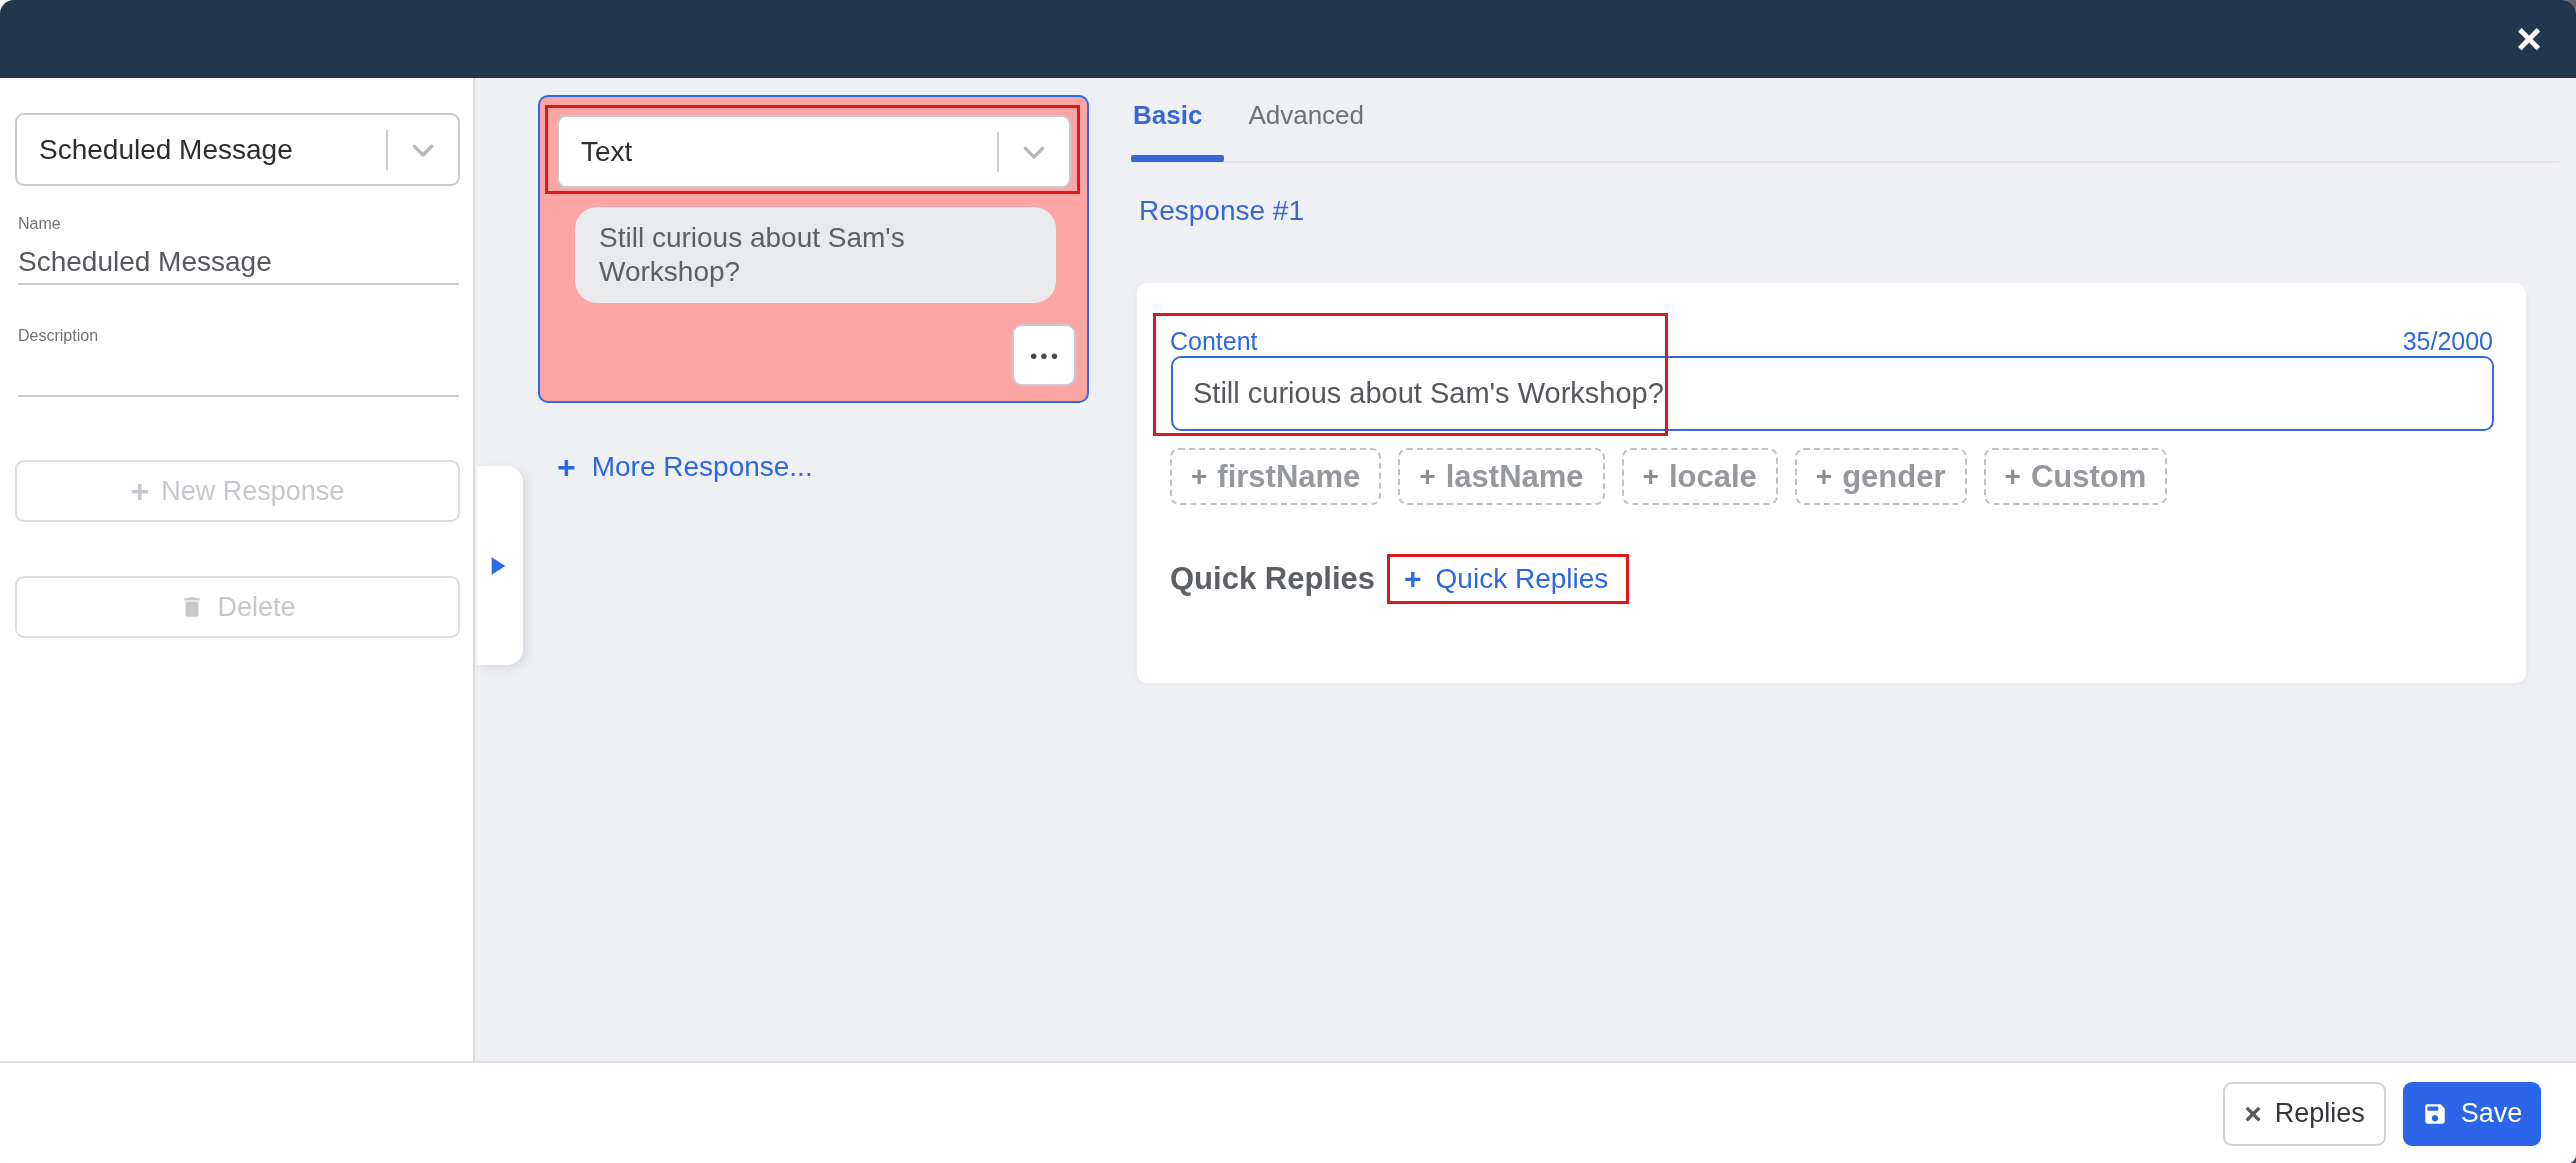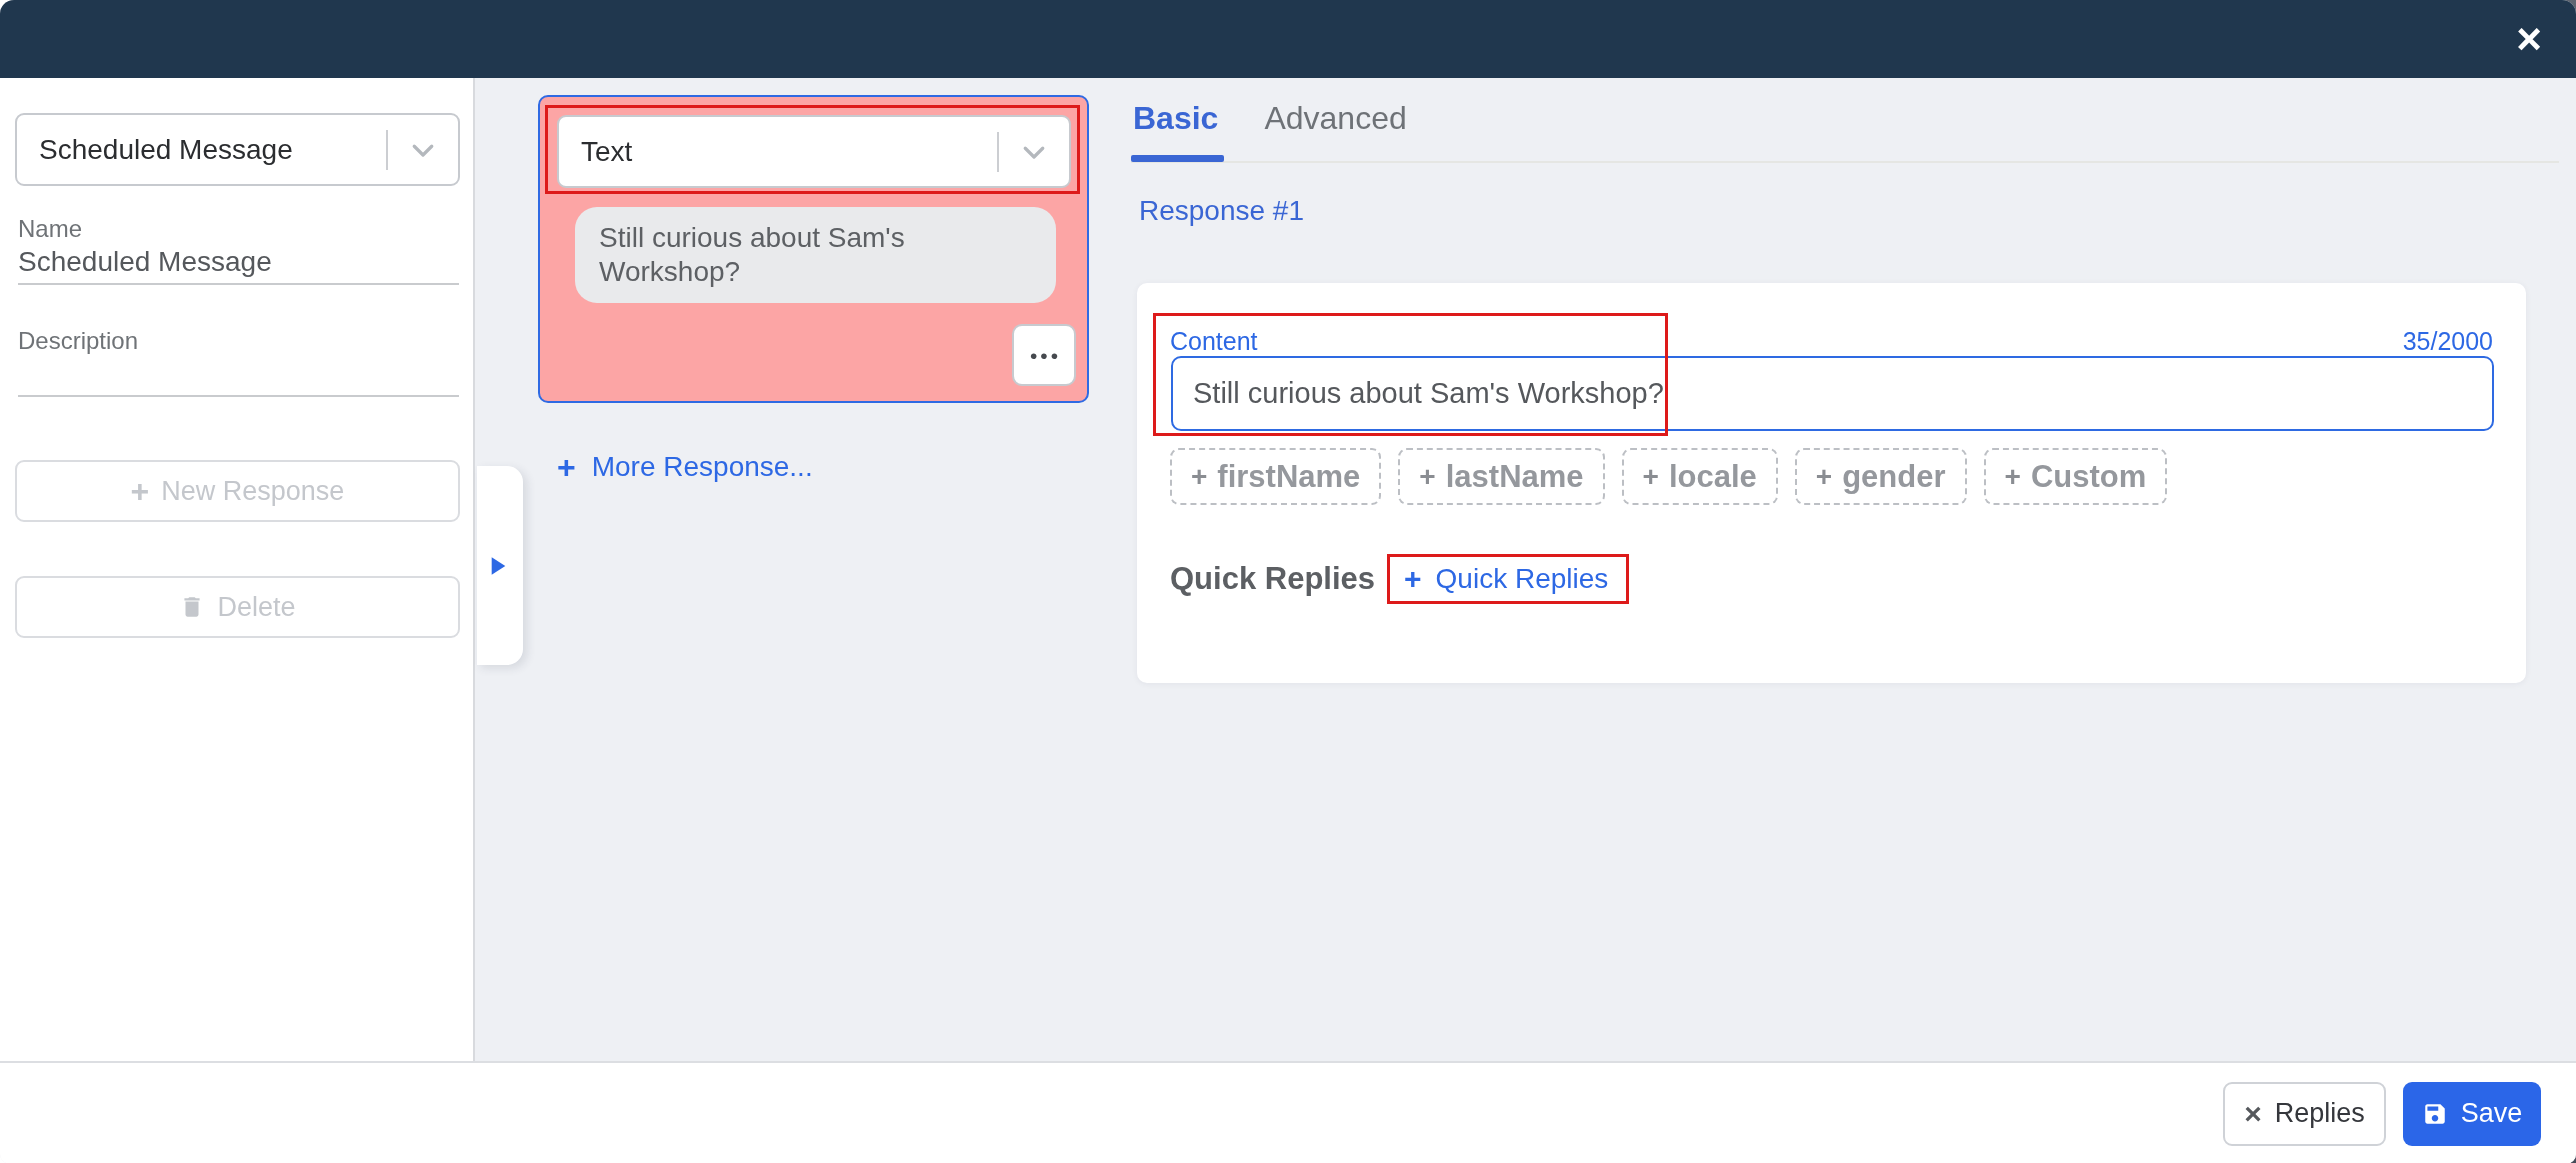--- a/index.html
+++ b/index.html
@@ -31,21 +31,21 @@
   .select {
     display:flex; align-items:center; background:#fff;
     border:2px solid #c7cacf; border-radius:9px; overflow:hidden;
   }
   .sidebar .select { position:absolute; left:15px; top:35px; width:445px; height:73px; }
   .sel-label { flex:1; padding-left:22px; font-size:28px; color:#2b2d30; white-space:nowrap; }
   .sel-div { width:2px; height:40px; background:#ccced2; flex:none; }
   .sel-chev { width:70px; display:flex; align-items:center; justify-content:center; color:#b4b8bd; flex:none; }
   .sel-chev svg { width:30px; height:30px; }
 
-  .side-label { position:absolute; left:18px; font-size:24px; color:#6f7377; }
+  .side-label { position:absolute; left:18px; font-size:16px; color:#6f7377; }
   .underline-input {
     position:absolute; left:18px; width:441px; height:44px;
     border:none; border-bottom:2px solid #c9cbce; outline:none;
     font-family:inherit; font-size:28px; color:#55585c; background:transparent; padding:0;
   }
   .ghost-btn {
     position:absolute; left:15px; width:445px; height:62px;
     background:#fff; border:2px solid #dadce0; border-radius:9px;
     display:flex; align-items:center; justify-content:center; gap:12px;
     color:#c4c7cc; font-size:27px; font-family:inherit; cursor:default;
@@ -84,21 +84,21 @@
   .dots-btn span { font-size:21px; letter-spacing:3px; color:#46494e; line-height:1; padding-left:3px; }
 
   .more-resp {
     position:absolute; left:82px; top:373px; display:flex; align-items:center; gap:16px;
     color:#2d68e4; font-size:28px; cursor:pointer; text-decoration:none;
   }
   .more-resp .plus { font-size:32px; font-weight:bold; line-height:1; }
 
   
   .tabs { position:absolute; left:658px; top:22px; display:flex; gap:46px; }
-  .tab { font-size:32px; color:#6e7277; cursor:pointer; }
+  .tab { font-size:26px; color:#6e7277; cursor:pointer; }
   .tab.active { color:#3a66d4; font-weight:bold; }
   .tab-line { position:absolute; left:656px; top:83px; width:1428px; height:2px; background:#e5e6e3; }
   .tab-ind { position:absolute; left:656px; top:77px; width:93px; height:7px; background:#3a66d4; border-radius:2px; }
   .resp-title { position:absolute; left:664px; top:117px; font-size:28px; color:#3a66d4; cursor:pointer; text-decoration:none; }
 
   
   .editor-card {
     position:absolute; left:662px; top:205px; width:1389px; height:400px;
     background:#fff; border-radius:10px; box-shadow:0 1px 6px rgba(30,40,60,.06);
   }

